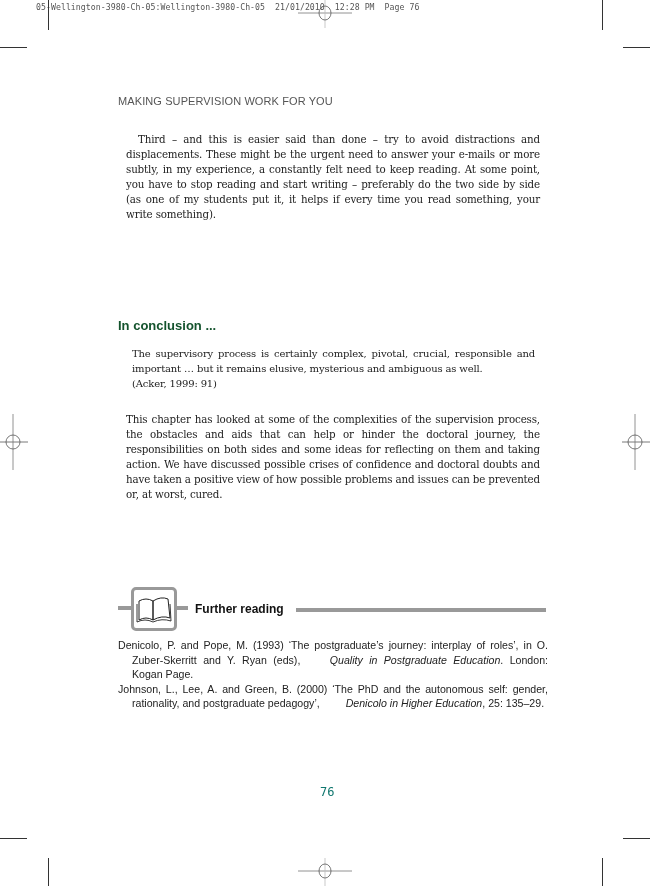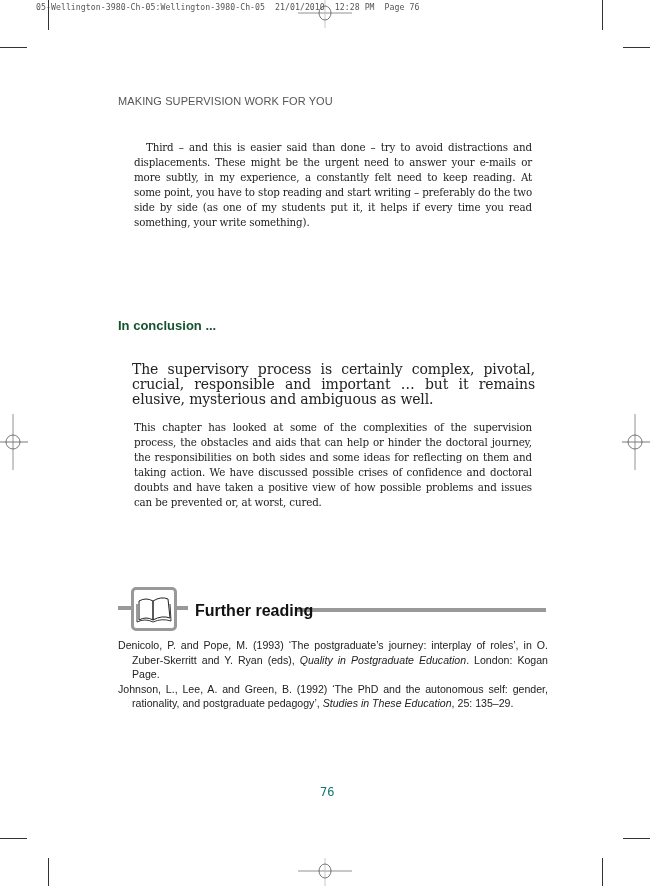--- a/index.html
+++ b/index.html
@@ -2,31 +2,31 @@
 <html><head>
 <meta charset="utf-8">
 <style>
   html, body { margin: 0; padding: 0; background: #ffffff; }
   body { width: 650px; height: 886px; position: relative; overflow: hidden; color: #222; }
   .slug { position: absolute; left: 36px; top: 2px; font-family: "DejaVu Sans Mono", monospace; font-size: 8.2px; color: #555; white-space: pre; letter-spacing: 0.05px; }
   .mark { position: absolute; background: #333; }
   .reg { position: absolute; }
   .running-head { position: absolute; left: 118px; top: 95px; font-family: "Liberation Sans", sans-serif; font-size: 11px; color: #555; letter-spacing: 0.1px; }
   .body-text { position: absolute; left: 118px; width: 430px; font-family: "DejaVu Serif", serif; font-size: 10.3px; line-height: 15px; text-align: justify; color: #222; letter-spacing: -0.15px; }
-  .body-text p { margin: 16px; text-indent: 12px; }
+  .body-text p { margin: 8px; text-indent: 12px; }
   .body-text p.noindent { text-indent: 0; }
   .heading { position: absolute; left: 118px; top: 318px; font-family: "Liberation Sans", sans-serif; font-weight: bold; font-size: 13px; color: #14532d; }
-  .quote { position: absolute; left: 132px; top: 362px; width: 403px; font-family: "DejaVu Serif", serif; font-size: 14px; line-height: 15px; text-align: justify; color: #222; letter-spacing: -0.15px; }
+  .quote { position: absolute; left: 132px; top: 346px; width: 403px; font-family: "DejaVu Serif", serif; font-size: 10px; line-height: 15px; text-align: justify; color: #222; letter-spacing: -0.15px; }
   .quote p { margin: 0; }
   .fr-bar { position: absolute; height: 4px; background: #999; }
   .fr-box { position: absolute; left: 131px; top: 587px; width: 40px; height: 38px; border: 3px solid #999; border-radius: 5px; background: #fff; }
-  .fr-title { position: absolute; left: 195px; top: 602px; font-family: "Liberation Sans", sans-serif; font-weight: bold; font-size: 16px; color: #111; text-align: center; }
+  .fr-title { position: absolute; left: 195px; top: 602px; font-family: "Liberation Sans", sans-serif; font-weight: bold; font-size: 12px; color: #111; text-align: center; }
   .refs { position: absolute; left: 118px; top: 638px; width: 430px; font-family: "Liberation Sans", sans-serif; font-size: 10.6px; line-height: 14.5px; color: #222; }
   .refs .ref { padding-left: 14px; text-indent: -14px; text-align: justify; margin: 0; }
-  .refs i { font-style: italic; }
+  .refs i { font-style: italic; margin-left: 23px; }
   .page-num { position: absolute; left: 320px; top: 785px; font-family: "DejaVu Sans Mono", monospace; font-size: 12px; color: #0f766e; }
 </style>
 </head>
 <body>
 
 <div class="slug">05-Wellington-3980-Ch-05:Wellington-3980-Ch-05  21/01/2010  12:28 PM  Page 76</div>
 
 <div class="mark" style="left:48px;top:0;width:1px;height:30px;"></div>
 <div class="mark" style="left:602px;top:0;width:1px;height:30px;"></div>
 <div class="mark" style="left:0;top:47px;width:27px;height:1px;"></div>
@@ -60,36 +60,37 @@
 <div class="running-head">MAKING SUPERVISION WORK FOR YOU</div>
 
 <div class="body-text" style="top:124px;">
   <p>Third – and this is easier said than done – try to avoid distractions and displacements. These might be the urgent need to answer your e-mails or more subtly, in my experience, a constantly felt need to keep reading. At some point, you have to stop reading and start writing – preferably do the two side by side (as one of my students put it, it helps if every time you read something, your write something).</p>
 </div>
 
 <div class="heading">In conclusion ...</div>
 
 <div class="quote">
   <p>The supervisory process is certainly complex, pivotal, crucial, responsible and important … but it remains elusive, mysterious and ambiguous as well.</p>
+  <p>(Acker, 1999: 91)</p>
 </div>
 
 <div class="body-text" style="top:404px;">
   <p class="noindent">This chapter has looked at some of the complexities of the supervision process, the obstacles and aids that can help or hinder the doctoral journey, the responsibilities on both sides and some ideas for reflecting on them and taking action. We have discussed possible crises of confidence and doctoral doubts and have taken a positive view of how possible problems and issues can be prevented or, at worst, cured.</p>
 </div>
 
 <div class="fr-bar" style="left:118px;top:606px;width:14px;"></div>
 <div class="fr-bar" style="left:174px;top:606px;width:14px;"></div>
 <div class="fr-bar" style="left:296px;top:608px;width:250px;"></div>
 <div class="fr-box">
   <svg width="40" height="38" viewBox="0 0 40 38" style="display:block;">
     <path d="M5 11 Q12 7 19 11 L19 30 Q12 26 5 30 Z" fill="none" stroke="#222" stroke-width="1"></path>
     <path d="M19 11 Q27 6 34 9 L36 28 Q28 25 19 30 Z" fill="none" stroke="#222" stroke-width="1"></path>
     <path d="M3 14 L3 32 Q11 28 19 32 Q28 28 37 31 L36 14" fill="none" stroke="#222" stroke-width="0.9"></path>
   </svg>
 </div>
 <div class="fr-title">Further reading</div>
 
 <div class="refs">
   <p class="ref"><span>Denicolo, P. and Pope, M. (1993) ‘The postgraduate’s journey: interplay of roles’, in O. Zuber-Skerritt and Y. Ryan (eds), </span><i>Quality in Postgraduate Education</i><span>. London: Kogan Page.</span></p>
-  <p class="ref"><span>Johnson, L., Lee, A. and Green, B. (1992) ‘The PhD and the autonomous self: gender, rationality, and postgraduate pedagogy’, </span><i>Studies in These Education</i><span>, 25: 135–29.</span></p>
+  <p class="ref"><span>Johnson, L., Lee, A. and Green, B. (2000) ‘The PhD and the autonomous self: gender, rationality, and postgraduate pedagogy’, </span><i>Denicolo in Higher Education</i><span>, 25: 135–29.</span></p>
 </div>
 
 <div class="page-num">76</div>
 
 </body></html>

